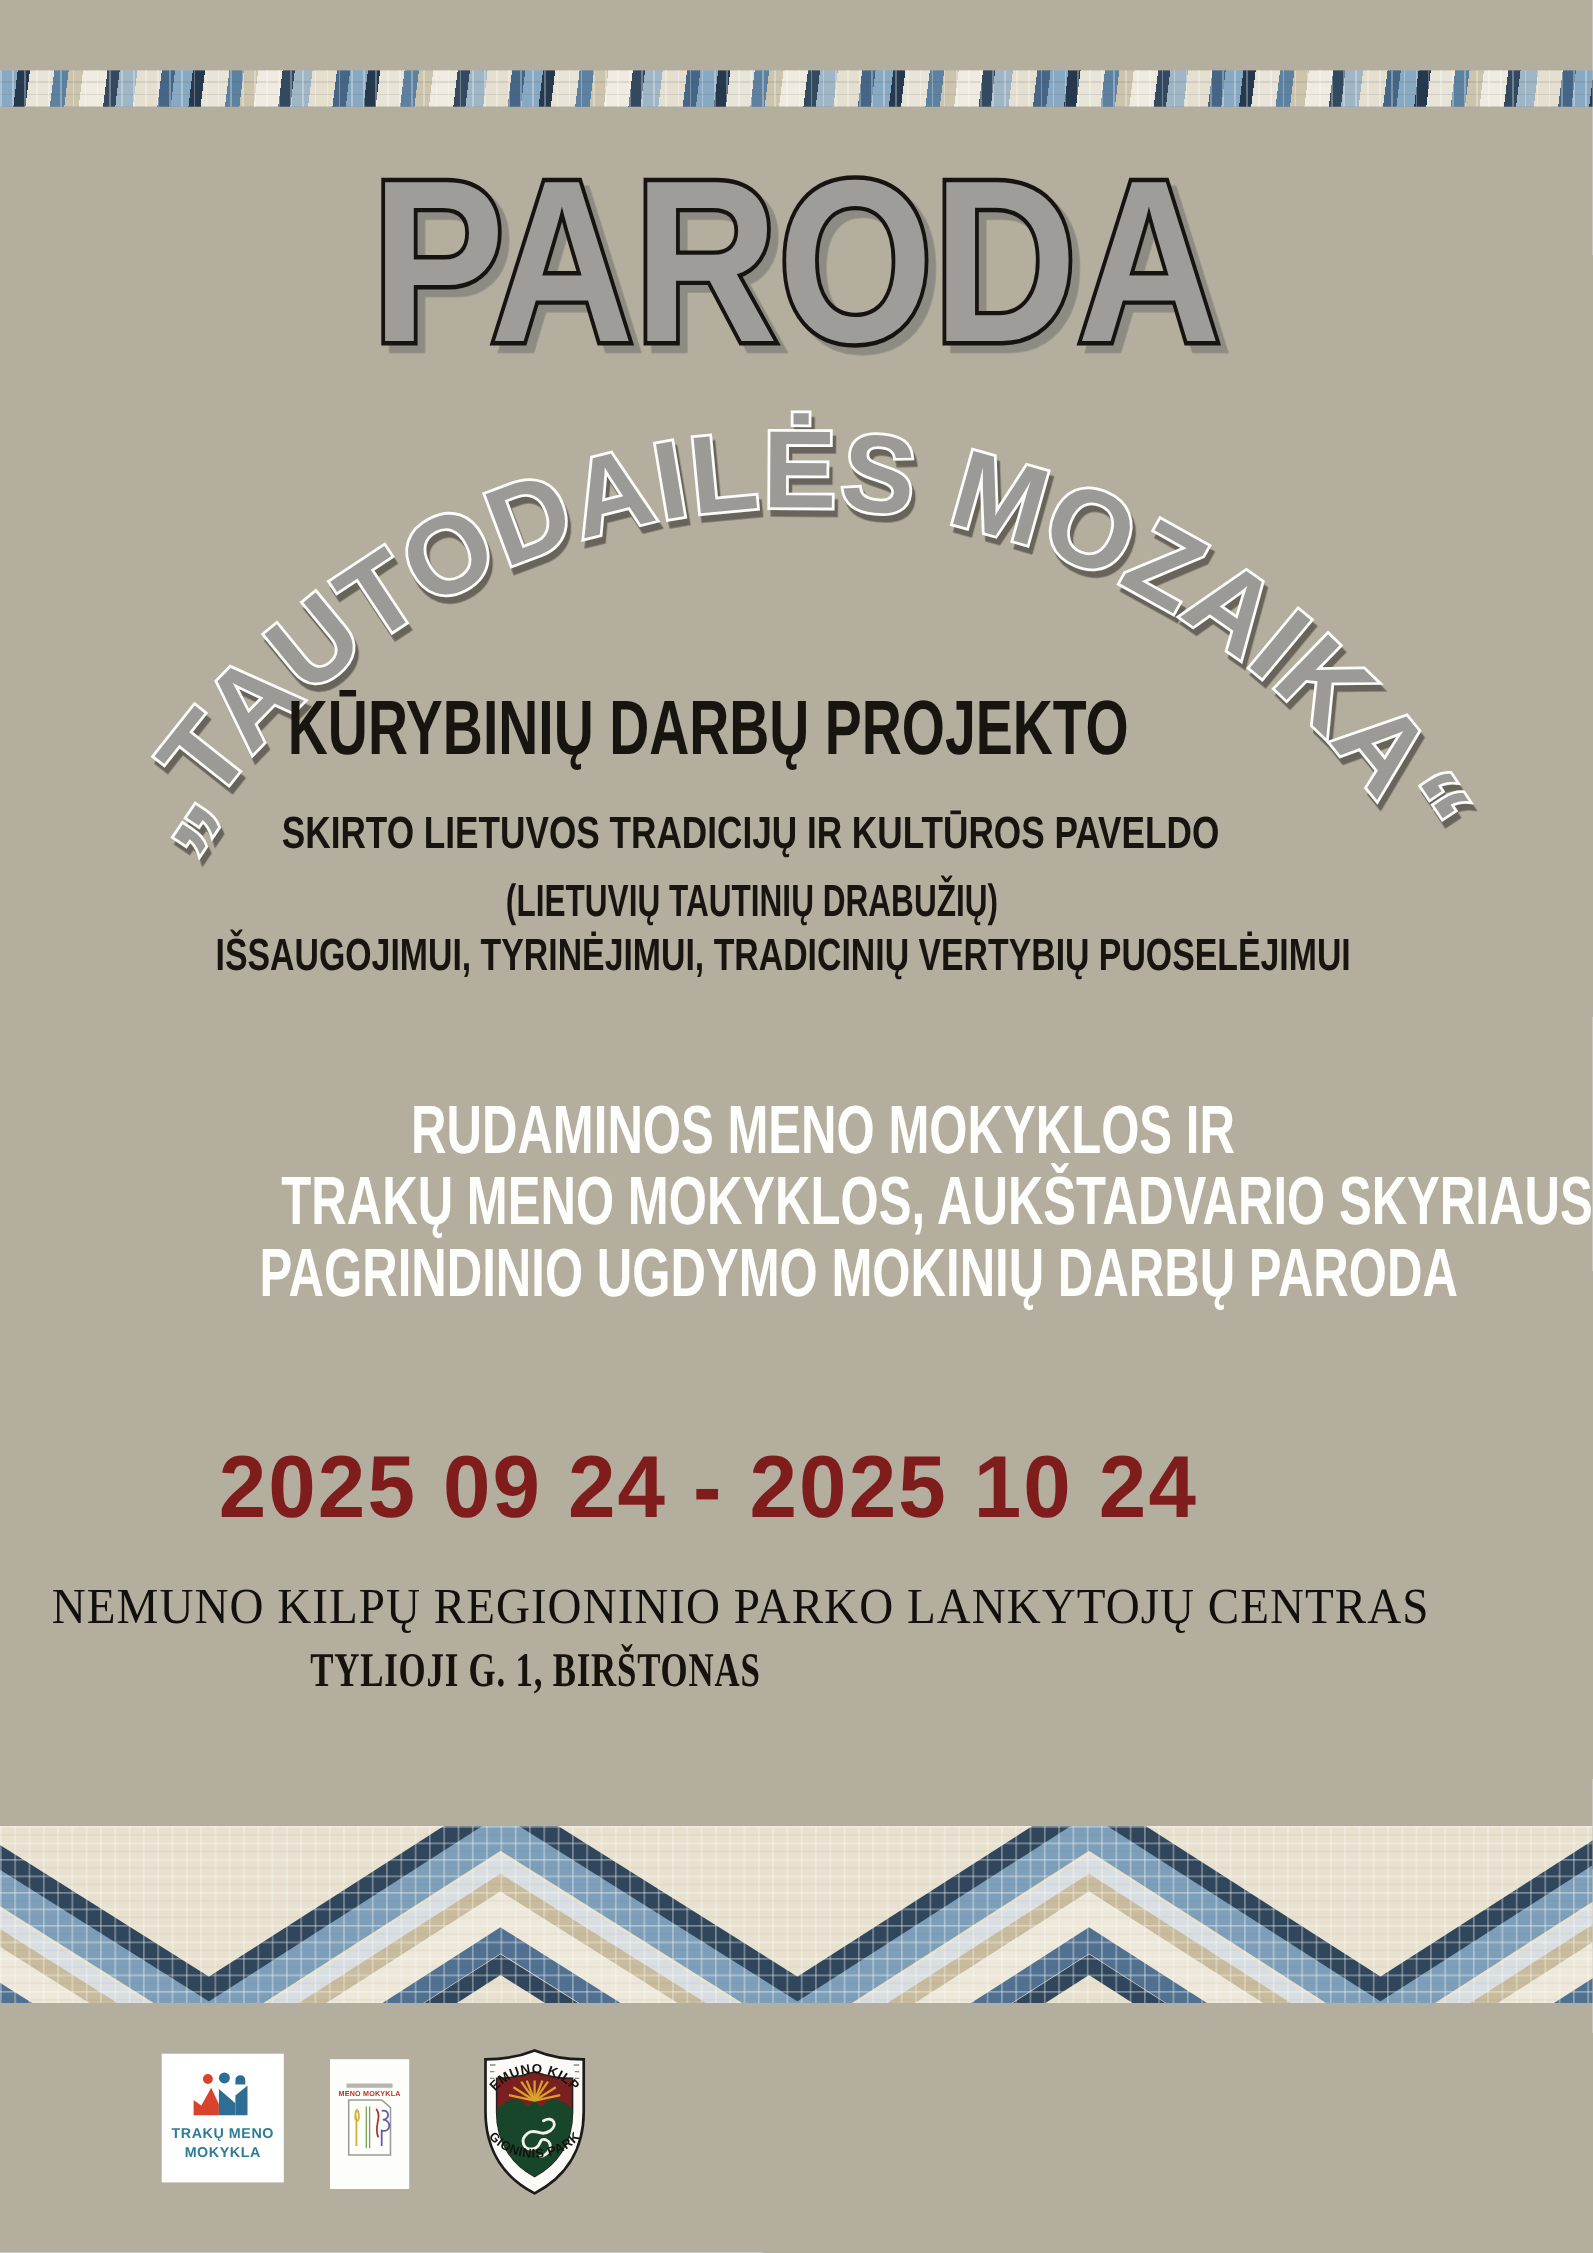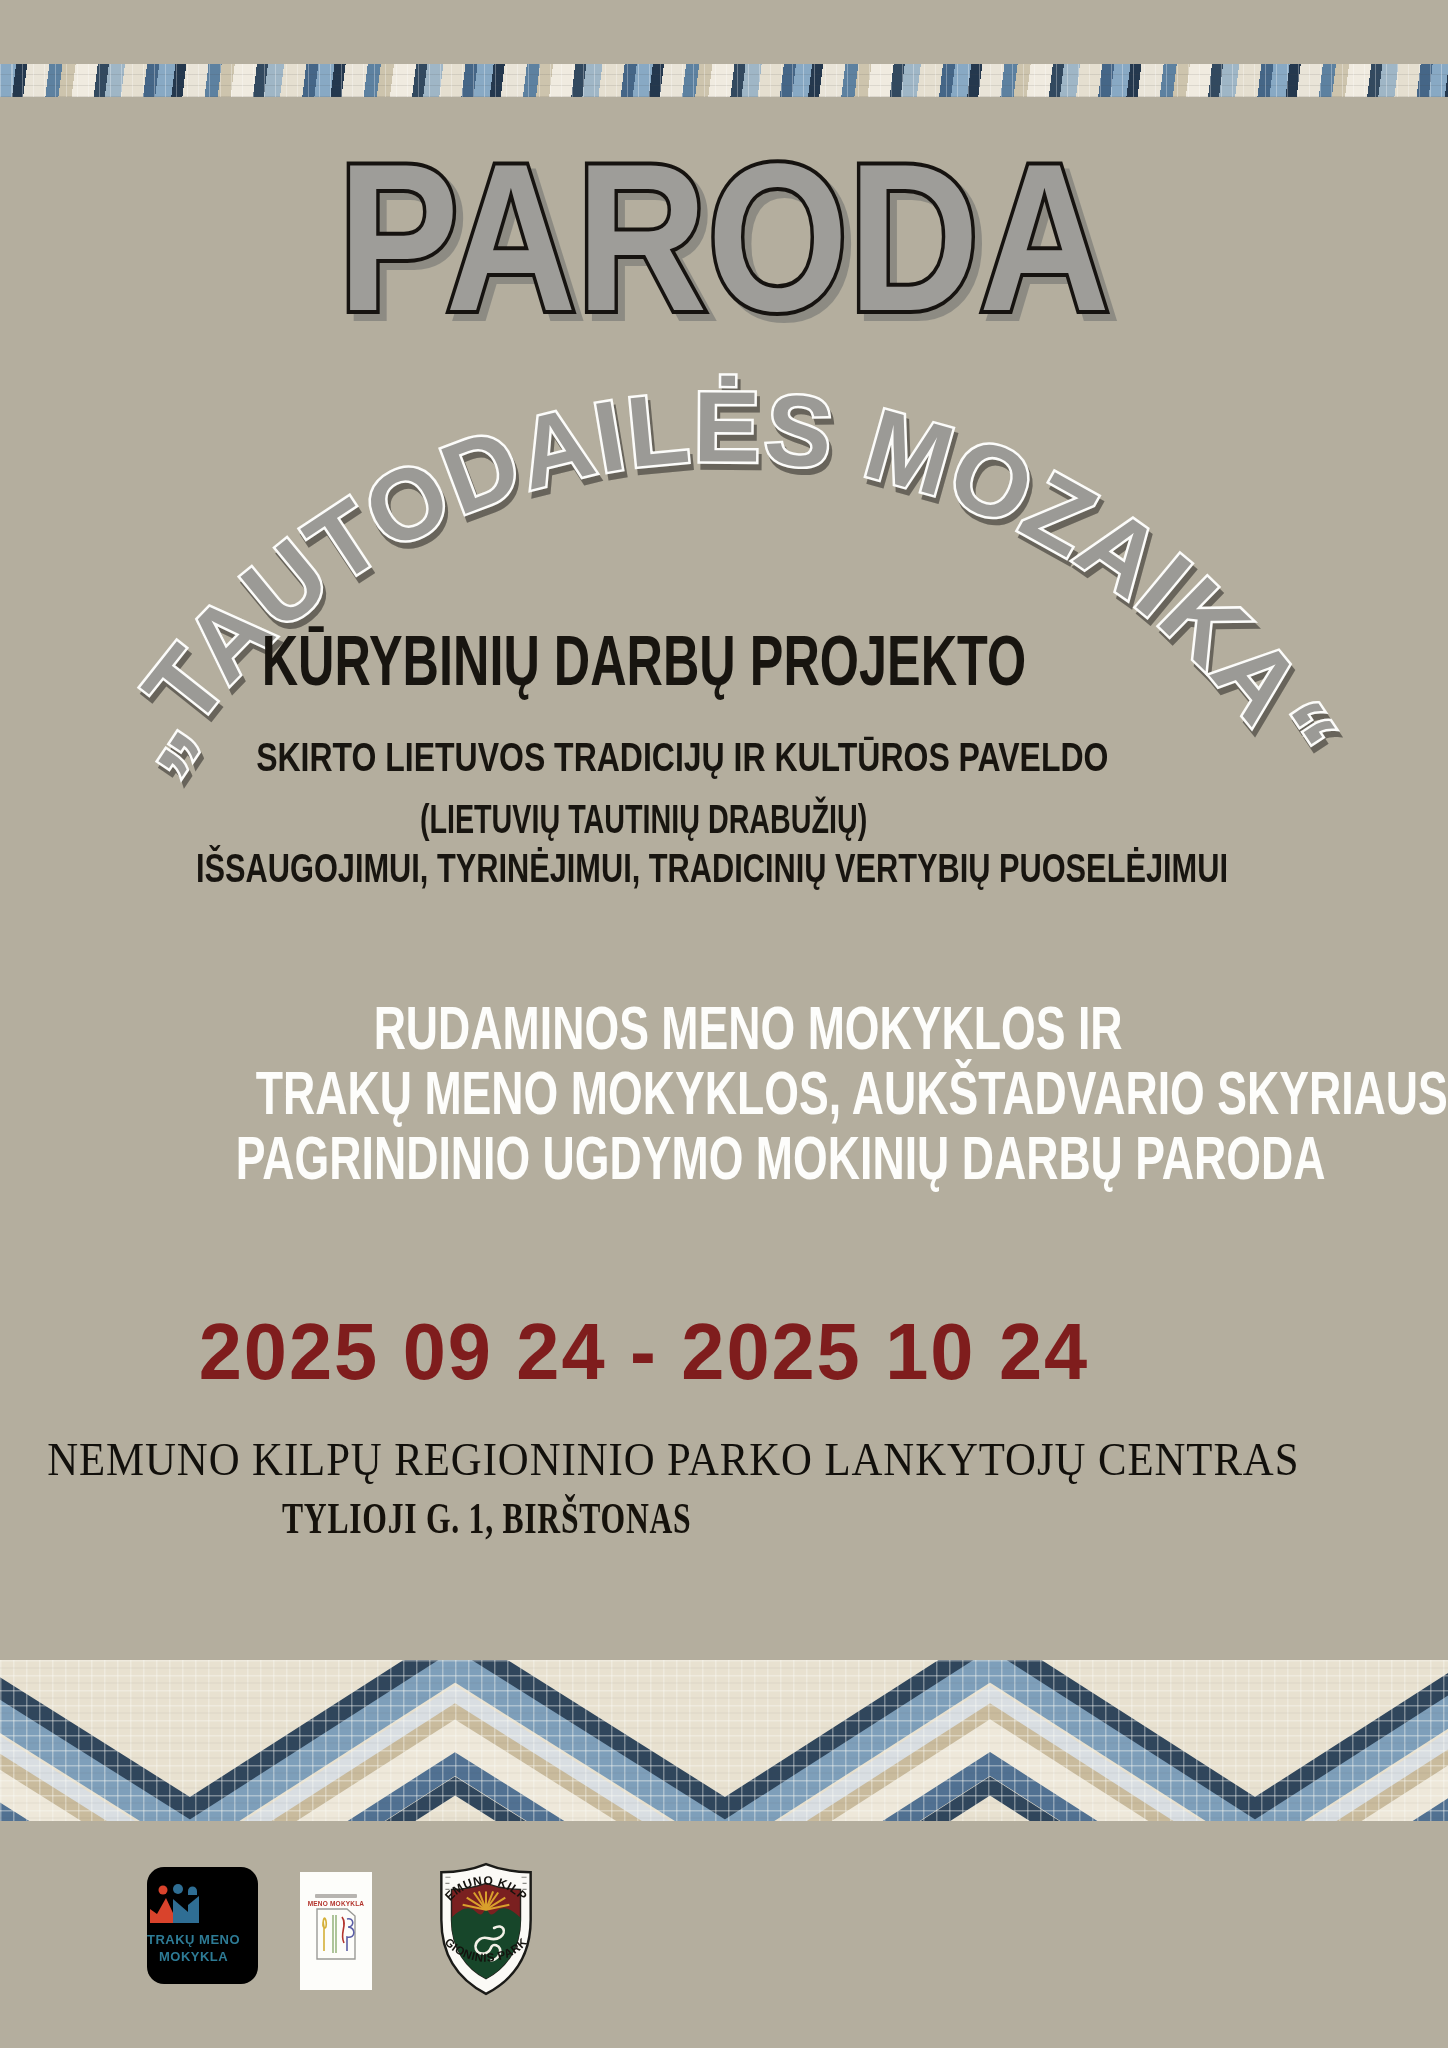--- a/index.html
+++ b/index.html
@@ -42,21 +42,21 @@
     letter-spacing:2px;
     filter:drop-shadow(3px 6px 0 rgba(90,87,79,.85));
   }
   
   .cline{position:absolute;left:0;width:1288px;text-align:center;line-height:1;color:#181510;font-weight:bold;white-space:nowrap;}
   .cline>span{display:inline-block;}
   .project{top:626px;font-size:70px;}
   .project>span{transform:scaleX(.72);}
   .ded1{top:737px;font-size:41px;padding-left:38px;}
   .ded1>span{transform:scaleX(.78);}
-  .ded2{top:799px;font-size:41px;}
+  .ded2{top:799px;font-size:41px;margin-left:40px;}
   .ded2>span{transform:scaleX(.70);}
   .ded3{top:848px;font-size:41px;margin-left:24px;}
   .ded3>span{transform:scaleX(.75);}
   .participants{
     position:absolute;left:0;top:995px;width:1448px;
     text-align:center;font-weight:bold;font-size:62px;line-height:65px;
     color:#fdfdfb;white-space:nowrap;margin-left:24px;
   }
   .participants .pl{display:block;}
   .participants .pl>span{display:inline-block;transform:scaleX(.72);}
@@ -72,21 +72,21 @@
     position:absolute;left:282px;top:1497px;
     font-family:"Liberation Serif", serif;font-weight:bold;
     font-size:44px;line-height:1;color:#16120c;white-space:nowrap;
     transform:scaleX(.72);transform-origin:left center;letter-spacing:1px;
   }
   
   .band-bottom{position:absolute;left:0;top:1660px;pointer-events:none;}
   
   .logo1{
     position:absolute;left:147px;top:1867px;width:111px;height:117px;
-    background:#000000;display:flex;flex-direction:column;align-items:flex-start;border-radius:17px;
+    background:#ffffff;display:flex;flex-direction:column;align-items:center;
   }
   .logo1 .l1-icon{margin-top:16px;}
   .logo1 .l1-text{
     margin-top:6px;text-align:center;font-weight:bold;font-size:13px;line-height:17px;
     color:#2d7b95;letter-spacing:.5px;
   }
   .logo2{
     position:absolute;left:300px;top:1872px;width:72px;height:118px;
     background:#fdfdfa;display:flex;flex-direction:column;align-items:center;
   }

